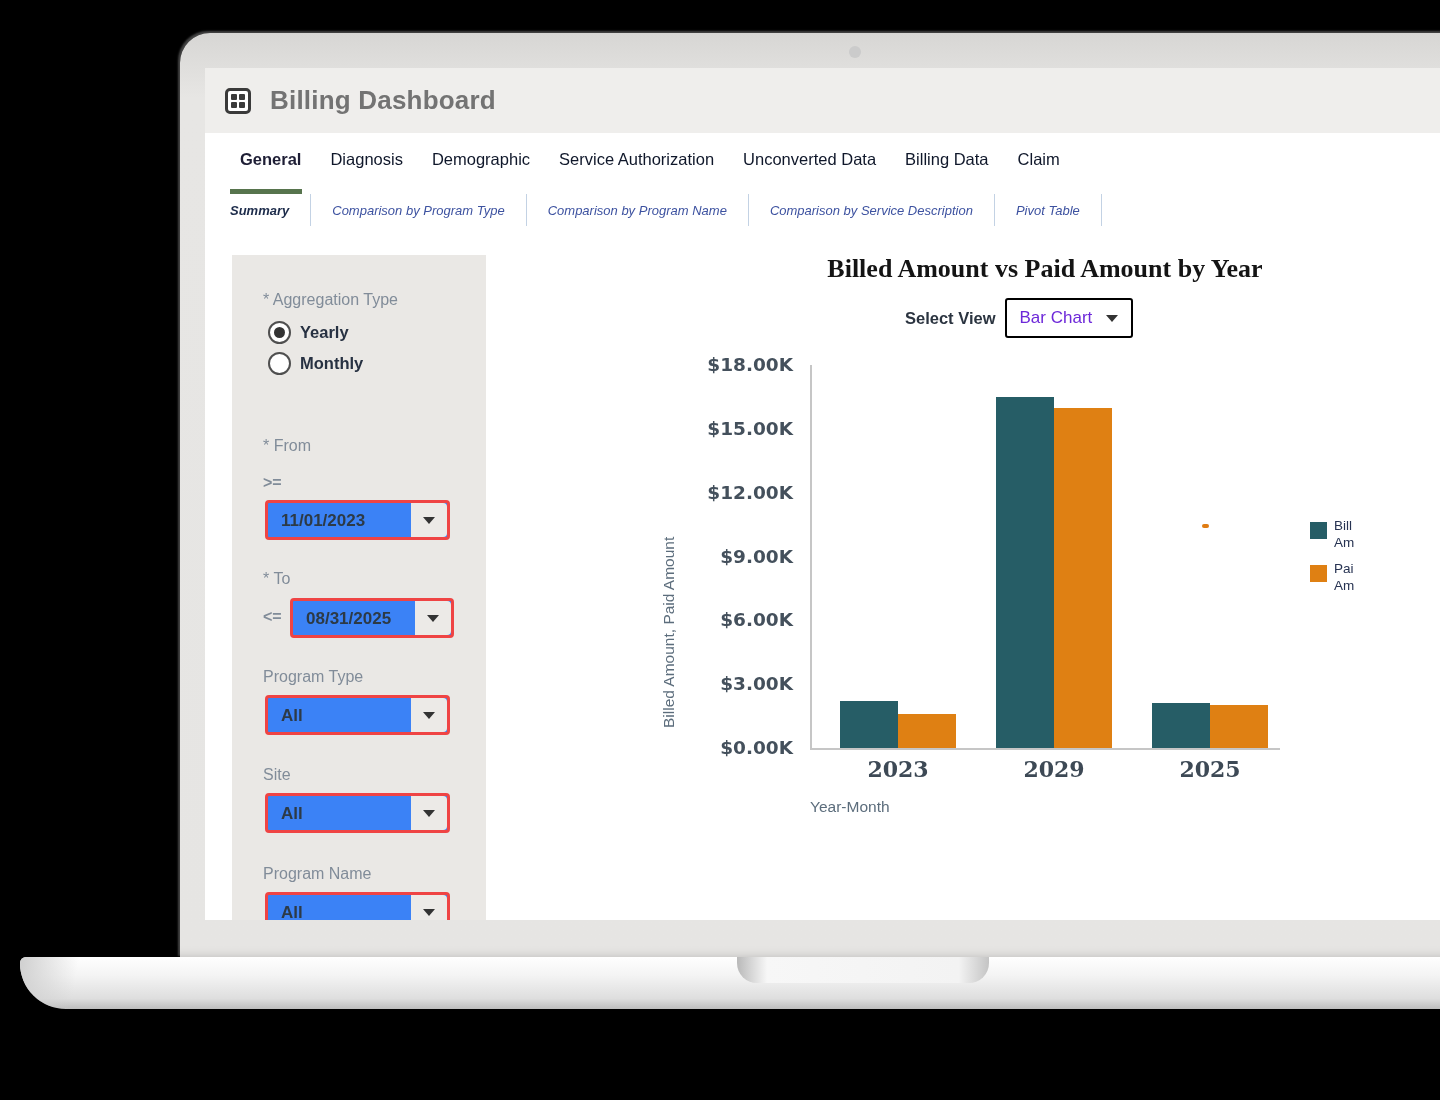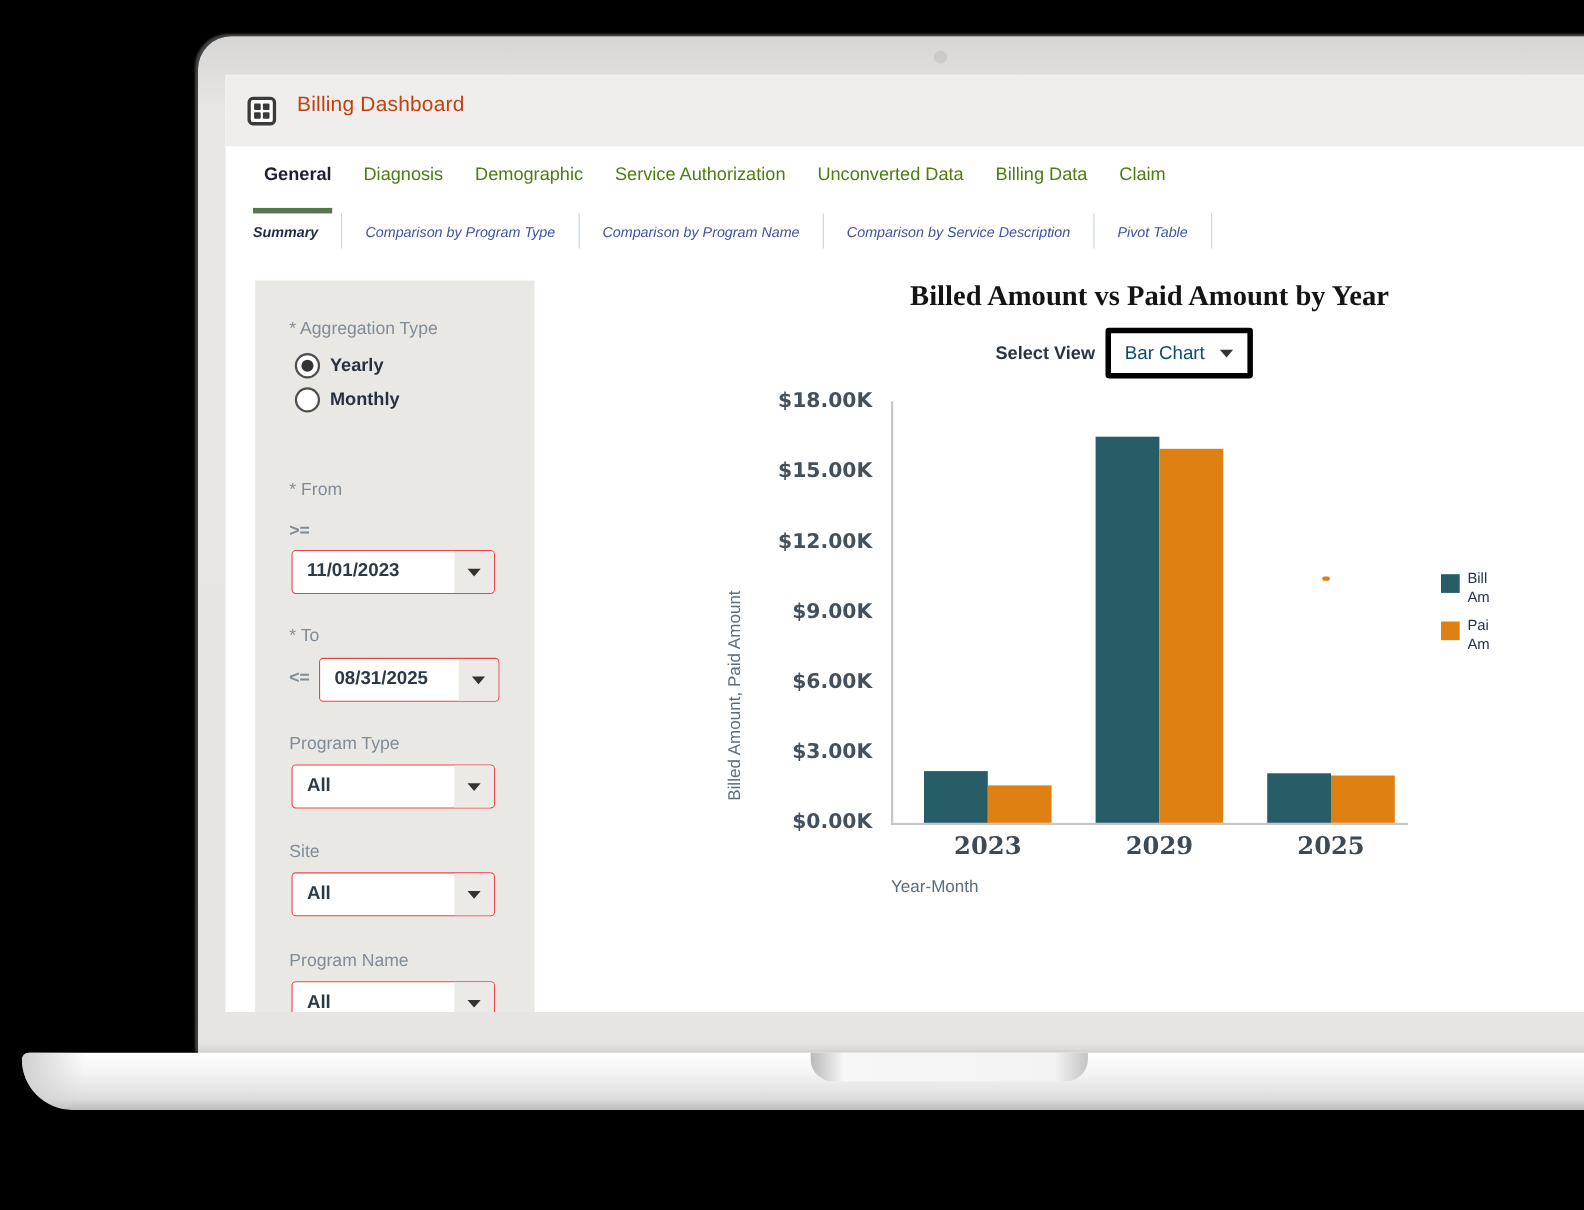--- a/index.html
+++ b/index.html
@@ -26,27 +26,27 @@
 
   
   .app{position:absolute;left:25px;top:35px;width:1330px;height:852px;background:#fff;
        overflow:hidden;}
   .appbar{position:absolute;left:0;top:0;width:100%;height:65px;background:#efeeec;}
   .grid-icon{position:absolute;left:20px;top:20px;width:26px;height:26px;
        border:3px solid #3a3a3a;border-radius:5px;box-sizing:border-box;
        display:grid;grid-template-columns:1fr 1fr;grid-template-rows:1fr 1fr;gap:2px;
        padding:3px;background:#fff;cursor:pointer;}
   .grid-icon i{background:#3a3a3a;border-radius:1px;}
-  .app-title{position:absolute;left:65px;top:17px;font-size:19px;font-weight:400;
-       color:#c2410c;letter-spacing:.2px;}
+  .app-title{position:absolute;left:65px;top:17px;font-size:26px;font-weight:700;
+       color:#737373;letter-spacing:.2px;}
 
   
   .tabs{position:absolute;left:35px;top:65px;height:52px;display:flex;align-items:center;
         gap:29px;}
-  .tab{font-size:16.5px;font-weight:500;color:#4d7c0f;cursor:pointer;white-space:nowrap;}
+  .tab{font-size:16.5px;font-weight:500;color:#0f172a;cursor:pointer;white-space:nowrap;}
   .tab.active{font-weight:700;color:#1e1e35;}
 
   
   .subtabs{position:absolute;left:25px;top:117px;height:50px;display:flex;align-items:center;}
   .subtab{position:relative;font-size:13px;color:#3d52a0;padding:0 21px;height:48px;
           display:flex;align-items:center;cursor:pointer;white-space:nowrap;font-style:italic;}
   .subtab:first-child{padding-left:0;}
   .subtab.active{color:#1c2b4a;font-weight:700;}
   .subtab.active::before{content:"";position:absolute;top:3px;left:0;right:8px;height:5px;
           background:#57744d;}
@@ -57,35 +57,35 @@
            background:#eae8e5;overflow:hidden;}
   .f-label{position:absolute;left:31px;font-size:16px;color:#818c99;}
   .radio-row{position:absolute;left:36px;display:flex;align-items:center;gap:9px;
              cursor:pointer;}
   .radio{width:19px;height:19px;border:2px solid #4f4f4f;border-radius:50%;background:#fff;
          position:relative;flex:none;}
   .radio.checked::after{content:"";position:absolute;left:50%;top:50%;width:11px;height:11px;
          margin:-5.5px 0 0 -5.5px;border-radius:50%;background:#333;}
   .radio-text{font-size:16.5px;font-weight:600;color:#273142;}
   .op{position:absolute;font-size:16px;font-weight:600;color:#818c99;}
-  .combo{position:absolute;height:40px;background:#ffffff;border:1px solid #ef4444;
+  .combo{position:absolute;height:40px;background:#3b82f6;border:3px solid #ef4444;
          border-radius:4px;box-sizing:border-box;cursor:pointer;}
   .combo-val{position:absolute;left:13px;top:8px;font-size:17px;font-weight:600;color:#2d3a46;}
   .combo-btn{position:absolute;right:0;top:0;width:36px;height:100%;background:#eceae7;
          border-radius:0 4px 4px 0;display:flex;align-items:center;justify-content:center;}
   .tri{width:0;height:0;border-left:6px solid transparent;border-right:6px solid transparent;
        border-top:7px solid #333;}
 
   
   .chart-title{position:absolute;left:540px;top:186px;width:600px;margin:0;text-align:center;
        font-family:"Liberation Serif",serif;font-size:26px;font-weight:600;color:#141414;}
   .select-view{position:absolute;left:700px;top:230px;display:flex;align-items:center;gap:9px;}
   .sv-label{font-size:16.5px;font-weight:700;color:#2b3440;}
   .sv-drop{display:flex;align-items:center;gap:14px;height:36px;padding:0 13px;background:#fff;
-       border:5px solid #000000;border-radius:3px;font-size:17px;color:#0c4a6e;cursor:pointer;}
+       border:2px solid #000000;border-radius:3px;font-size:17px;color:#6d28d9;cursor:pointer;}
   .ylab{position:absolute;left:455px;top:330px;height:330px;display:flex;align-items:center;
        writing-mode:vertical-rl;transform:rotate(180deg);font-size:15.5px;color:#5c6d7c;}
   .yticks{position:absolute;left:480px;top:297px;width:118px;height:383px;}
   .ytick{position:absolute;right:10px;font-size:18.5px;font-weight:700;color:#44505c;
        font-family:"DejaVu Sans",sans-serif;}
   .plot{position:absolute;left:605px;top:297px;width:468px;height:383px;
        border-left:2px solid #c6c6c6;border-bottom:2px solid #c6c6c6;box-sizing:content-box;}
   .bar{position:absolute;bottom:0;}
   .xcat{position:absolute;width:140px;text-align:center;top:391px;
        font-family:"DejaVu Serif",serif;font-weight:700;font-size:22px;color:#3d4955;}

